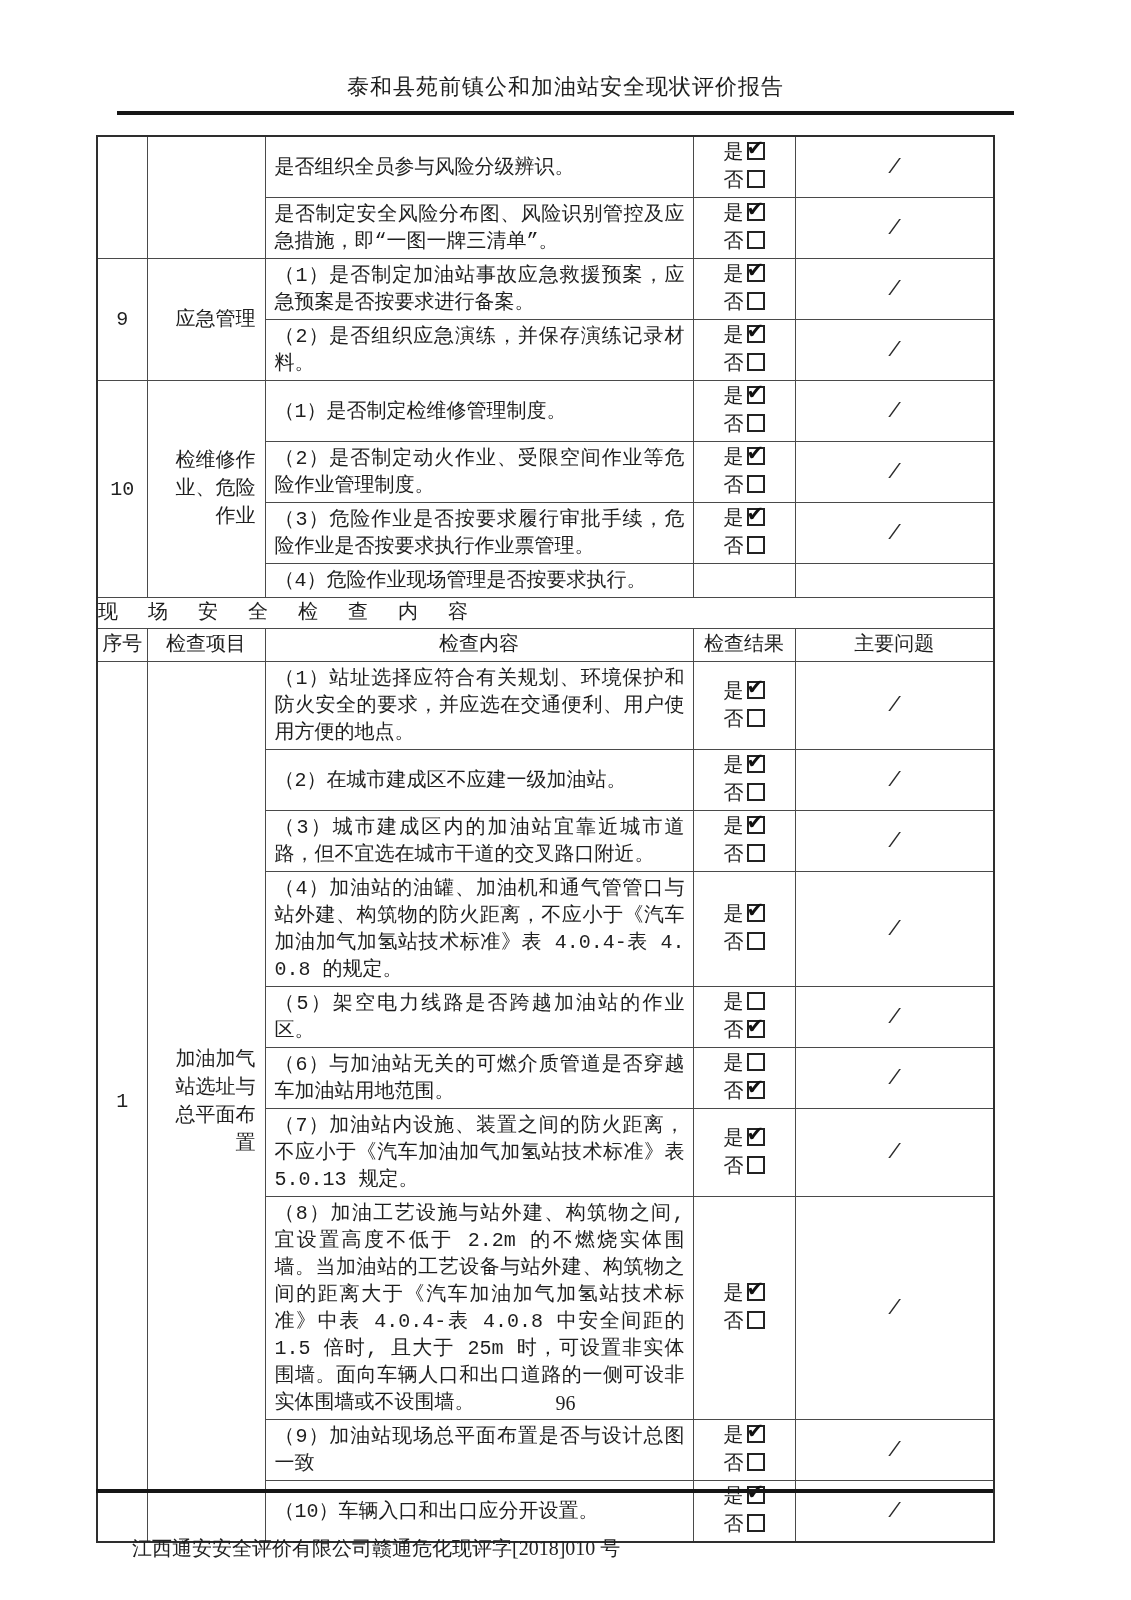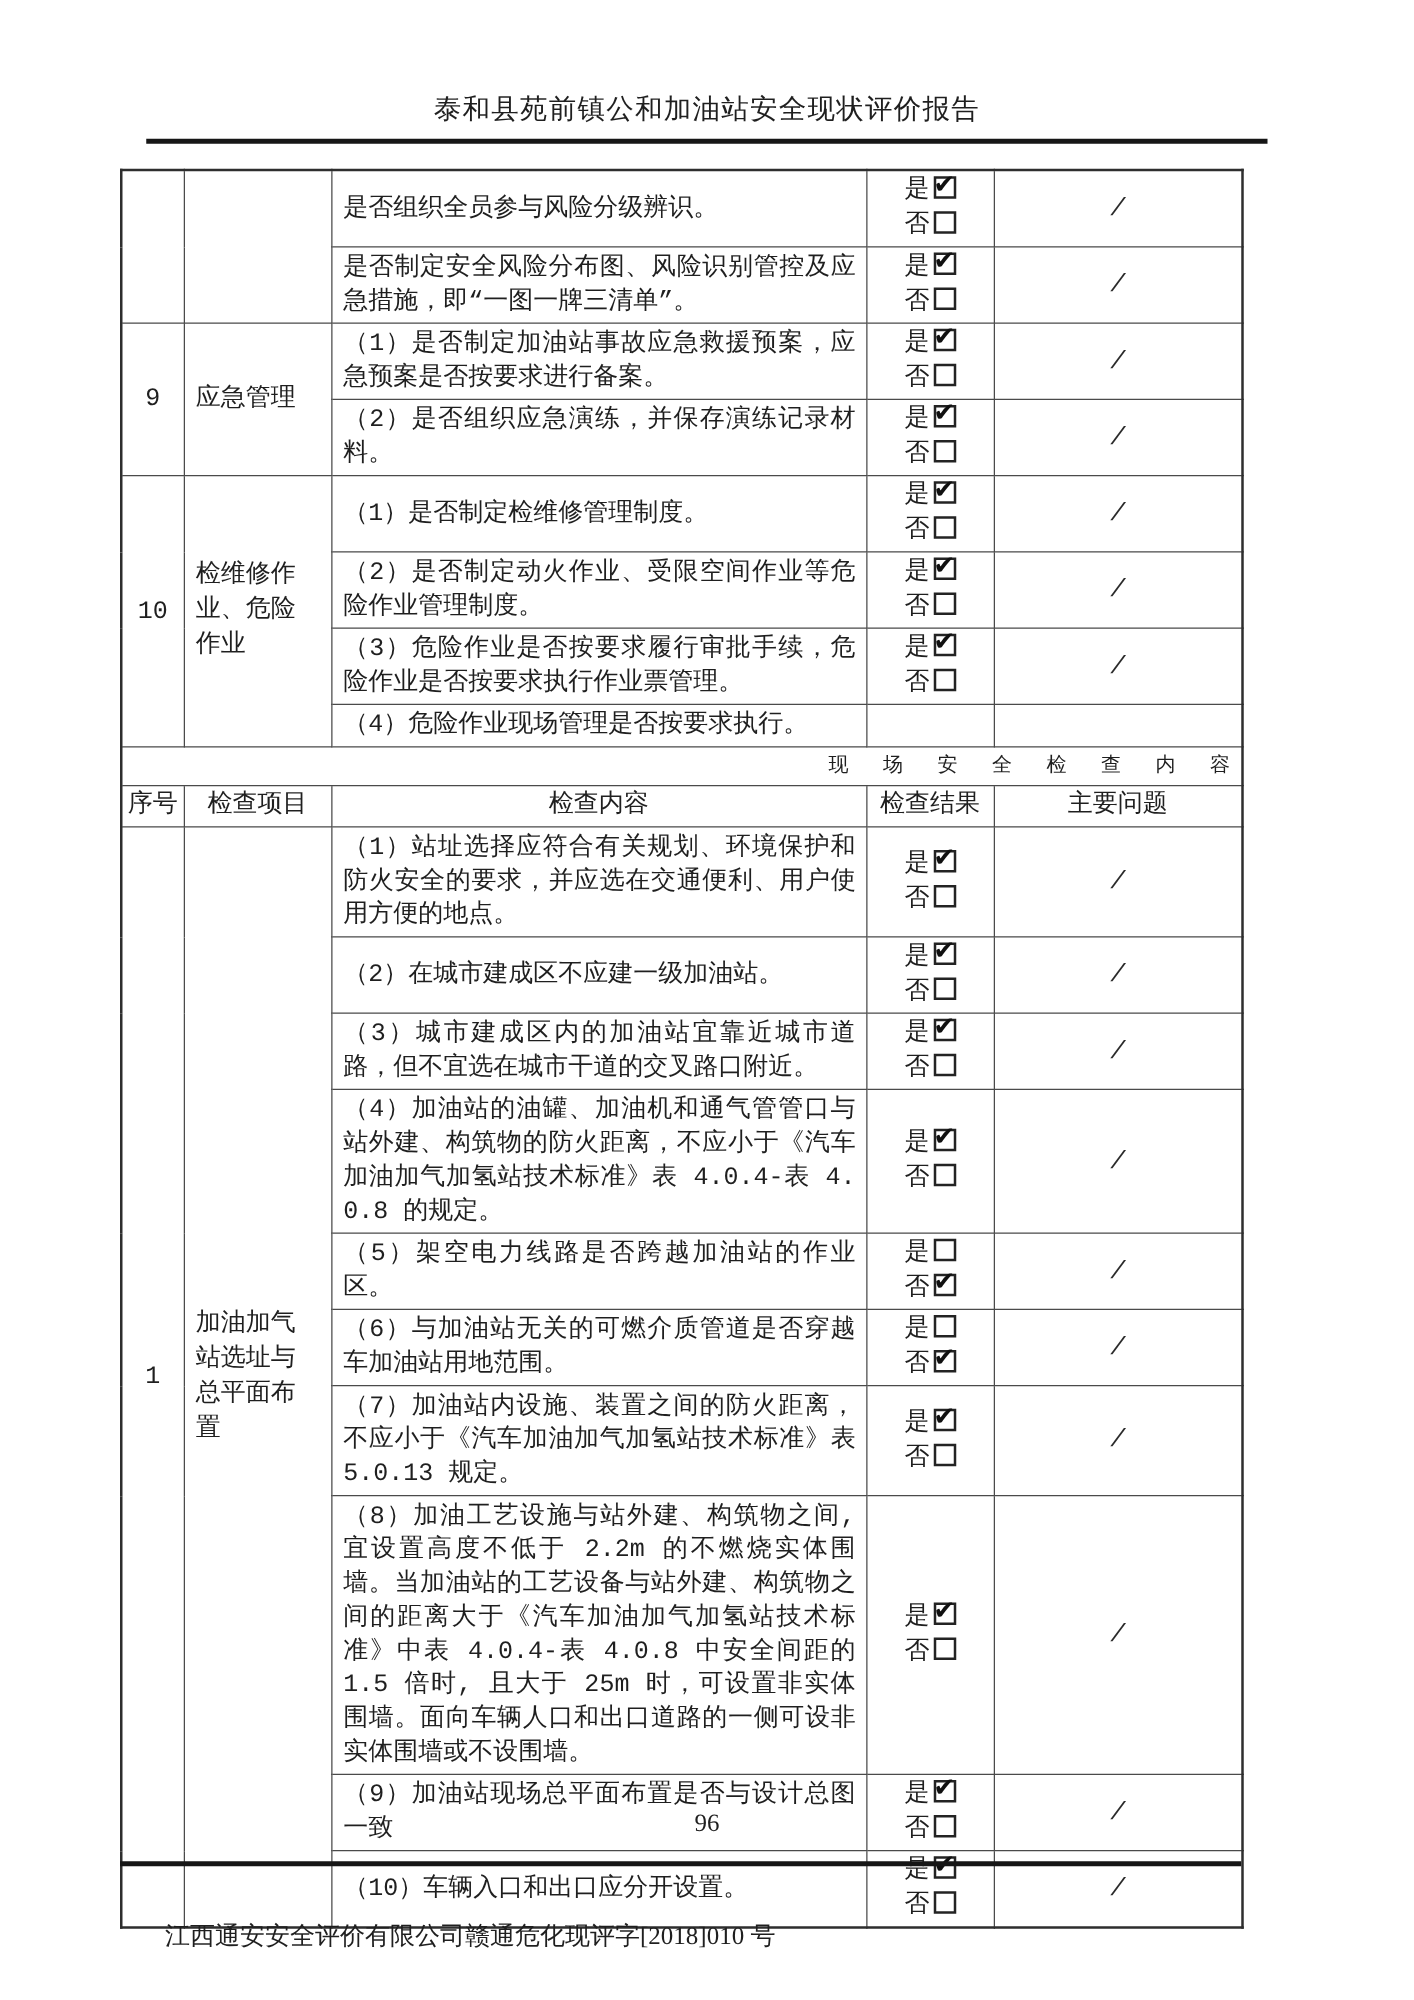--- a/index.html
+++ b/index.html
@@ -19,40 +19,40 @@
   
   table.checklist{
     border-collapse:collapse;table-layout:fixed;
     width:897px;margin:20px 0 0 96px;
     border:2px solid #2e2e2e;
     font-family:Liberation Mono, monospace;
   }
   td,th{border:1px solid #4a4a4a;vertical-align:middle;word-break:break-all;}
   th{font-weight:normal;}
   .serial-cell{text-align:center;font-size:20px;padding:2px 4px;}
-  .project-cell{text-align:left;font-size:20px;line-height:28px;padding:2px 9px;}
+  .project-cell{text-align:right;font-size:20px;line-height:28px;padding:2px 9px;}
   .content-cell{font-size:20px;line-height:27px;padding:3px 8px 3px 9px;text-align:justify;}
   .result-cell{text-align:center;font-size:20px;padding:2px 0;}
   .problem-cell{text-align:center;font-size:20px;padding:2px 4px;font-style:italic;color:#2a2a2a;}
-  .banner-cell{text-align:right;font-size:16px;letter-spacing:9px;padding:2px 0;line-height:26px;}
+  .banner-cell{text-align:left;font-size:20px;letter-spacing:9px;padding:2px 0;line-height:26px;}
   .header-row th{font-size:20px;line-height:26px;padding:3px 4px;text-align:center;margin-top:20px;}
 
   .opt{line-height:28px;white-space:nowrap;}
   .box{
     display:inline-block;width:14px;height:14px;border:2px solid #232323;
     margin-left:3px;vertical-align:-2px;position:relative;background:#fff;
   }
   .box.checked::after{
     content:"✔";position:absolute;left:-2px;top:-10px;
     font-size:21px;font-weight:bold;color:#101010;font-style:normal;
     font-family:"DejaVu Sans",sans-serif;
   }
 
   
-  .page-number{position:absolute;top:1448px;left:0;width:100%;text-align:center;font-size:20px;}
+  .page-number{position:absolute;top:1392px;left:0;width:100%;text-align:center;font-size:20px;}
   .foot-rule{position:absolute;top:1489px;left:96px;width:897px;height:4px;background:#161616;}
   .footer-row{
     position:absolute;top:1502px;left:96px;width:897px;
     display:flex;box-sizing:border-box;
     padding-left:36px;padding-right:62px;font-size:20px;margin-top:33px;
   }
 </style>
 </head>
 <body>
 

